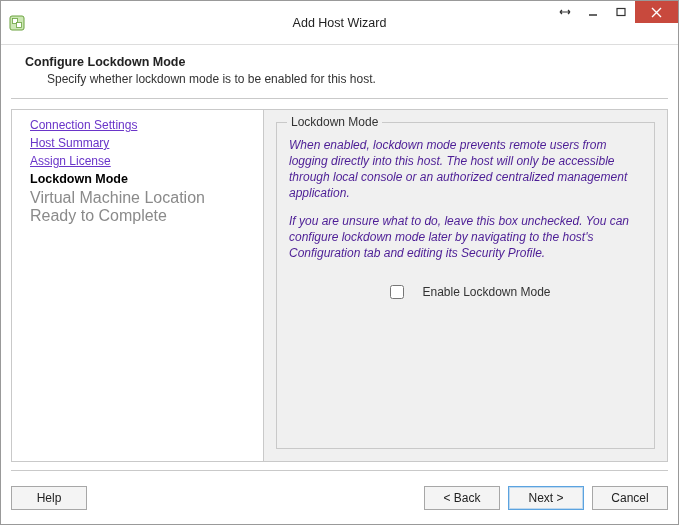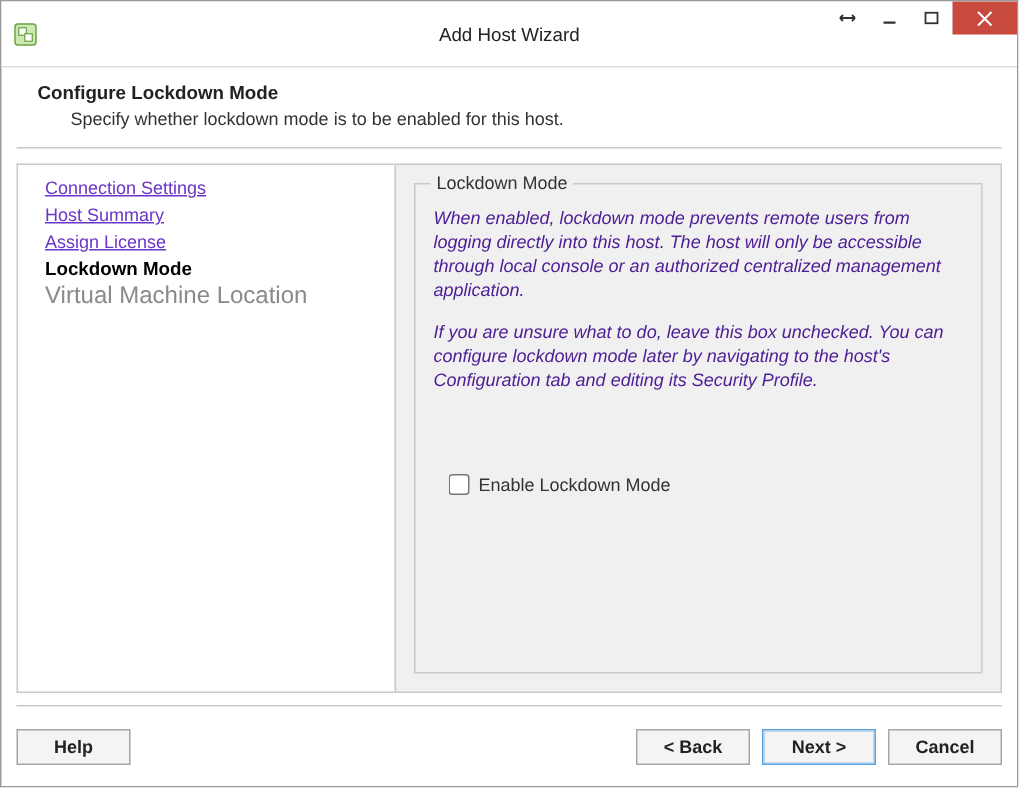--- a/index.html
+++ b/index.html
@@ -21,27 +21,27 @@
   .hr { height:1px; background:#c9c9c9; margin:2px 10px 0 10px; }
   .body { flex:1 1 auto; display:flex; padding:10px 10px 8px 10px; gap:0; }
   .sidebar { width:252px; background:#fff; border:1px solid #c9c9c9; border-right:none; padding:6px 0 0 18px; }
   .sidebar a { display:block; color:#6a35c9; text-decoration:underline; line-height:18px; font-size:12px; cursor:pointer; }
   .sidebar .current { font-weight:bold; color:#000; text-decoration:none; line-height:19px; display:block; font-size:12.5px; cursor:default; }
   .sidebar .pending { color:#8a8a8a; text-decoration:none; line-height:18px; display:block; font-size:16px; cursor:default; }
   .main { flex:1; background:#f0f0f0; border:1px solid #c9c9c9; padding:12px 12px 12px 12px; }
   .groupbox { position:relative; border:1px solid #c9c9c9; background:#f0f0f0; padding:12px 12px 12px 12px; height:100%; }
   .groupbox .legend { position:absolute; top:-8px; left:10px; background:#f0f0f0; padding:0 4px; font-size:12px; color:#333; }
   .groupbox p { margin:2px 0 12px 0; line-height:16px; font-size:12px; color:#4c1d95;font-style:italic; }
-  .checkbox-row { margin-top:55px; margin-left:10px; display:flex; align-items:center; gap:6px; }
+  .checkbox-row { margin-top:24px; margin-left:10px; display:flex; align-items:center; gap:18px;justify-content:center; }
   .checkbox-row input { width:14px; height:14px; margin:0; }
   .checkbox-row label { font-size:12px; color:#333; }
   .footer { height:46px; border-top:1px solid #c9c9c9; margin:0 10px 8px 10px; display:flex; align-items:center; padding:8px 0 0 0; }
   .footer .left { }
   .footer .right { margin-left:auto; display:flex; gap:8px; }
-  .footer button, .footer .btn2 { width:76px; height:24px; background:#f4f4f4; border:1px solid #a7a7a7; font-size:12px; color:#222; cursor:default; display:inline-flex; align-items:center; justify-content:center;font-weight:bold; }
+  .footer button, .footer .btn2 { width:76px; height:24px; background:#f4f4f4; border:1px solid #a7a7a7; font-size:12px; color:#222; cursor:default; display:inline-flex; align-items:center; justify-content:center; }
   .footer .btn2.primary { border:1px solid #5ba3e0; box-shadow:0 0 0 1px rgba(91,163,224,0.35) inset; }
 </style>
 </head>
 <body>
 
 <div class="window">
 
   <div class="titlebar">
     <span class="app-icon">
       <svg width="16" height="16" viewBox="0 0 16 16">
@@ -89,20 +89,21 @@
   </div>
   <div class="hr"></div>
 
   <div class="body">
     <div class="sidebar">
       <a>Connection Settings</a>
       <a>Host Summary</a>
       <a>Assign License</a>
       <span class="current">Lockdown Mode</span>
       <span class="pending">Virtual Machine Location</span>
+      <span class="pending">Ready to Complete</span>
     </div>
 
     <div class="main">
       <div class="groupbox">
         <div class="legend">Lockdown Mode</div>
         <p>When enabled, lockdown mode prevents remote users from logging directly into this host. The host will only be accessible through local console or an authorized centralized management application.</p>
         <p>If you are unsure what to do, leave this box unchecked. You can configure lockdown mode later by navigating to the host's Configuration tab and editing its Security Profile.</p>
         <div class="checkbox-row">
           <input type="checkbox" id="cb1" style="">
           <label for="cb1">Enable Lockdown Mode</label>

